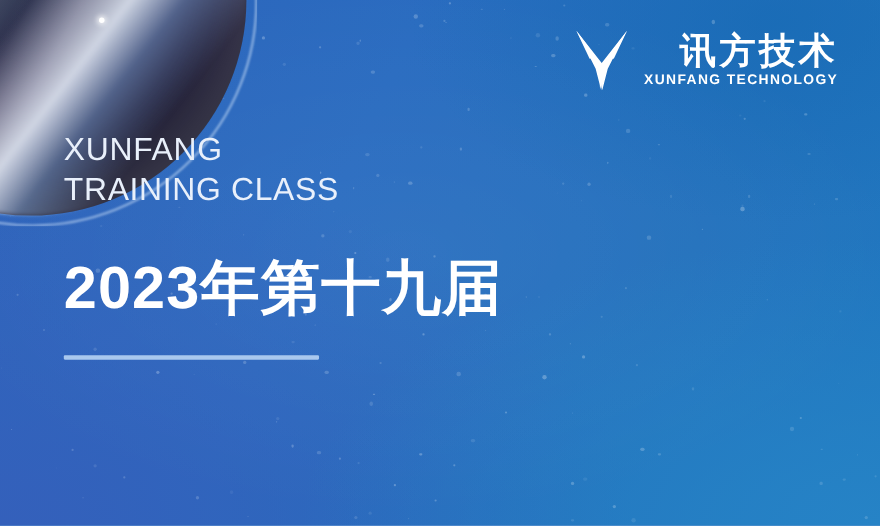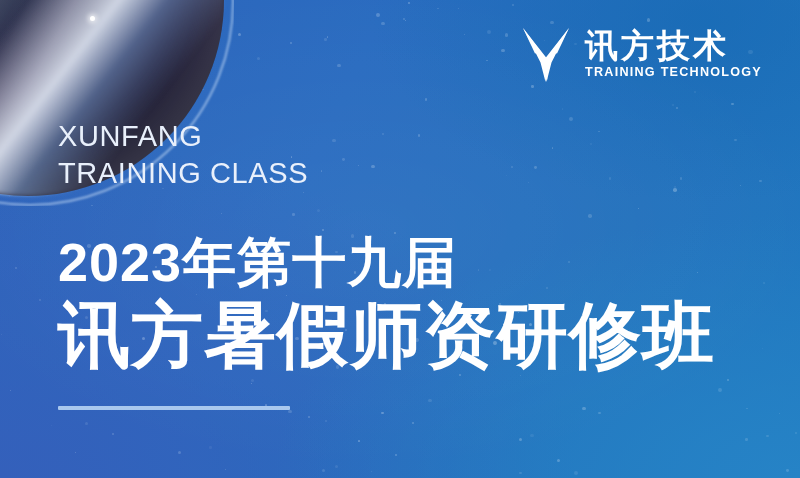--- a/index.html
+++ b/index.html
@@ -122,21 +122,21 @@
   }
   .logo-mark {
     width: 54px;
     height: 58px;
     display: block;
     flex: none;
   }
   .logo-text {
     display: flex;
     flex-direction: column;
-    align-items: flex-start;
+    align-items: flex-end;
     justify-content: center;
   }
   .logo-cn {
     color: #ffffff;
     font-size: 33px;
     font-weight: bold;
     line-height: 1.02;
     letter-spacing: 3px;
     white-space: nowrap;
   }
@@ -363,24 +363,23 @@
 
   <div class="logo">
     <svg class="logo-mark" viewBox="0 0 54 58">
       <path d="M4 2 L29.5 34.5 L26.5 56 L21.5 36.5 Z" fill="#ffffff"></path>
       <path d="M50 2 L24.5 34.5 L27.5 56 L32.5 36.5 Z" fill="#ffffff"></path>
       <path d="M4 2 L22 26 L16 27.5 Z" fill="#ffffff"></path>
       <path d="M50 2 L32 26 L38 27.5 Z" fill="#ffffff"></path>
     </svg>
     <div class="logo-text">
       <div class="logo-cn">讯方技术</div>
-      <div class="logo-en">TRAINING TECHNOLOGY</div>
+      <div class="logo-en">XUNFANG TECHNOLOGY</div>
     </div>
   </div>
 
   <div class="copy">
     <div class="eyebrow">XUNFANG TRAINING CLASS</div>
     <div class="headline-1">2023年第十九届</div>
-    <div class="headline-2">讯方暑假师资研修班</div>
     <div class="rule"></div>
   </div>
 
 </div>
 
 </body></html>

